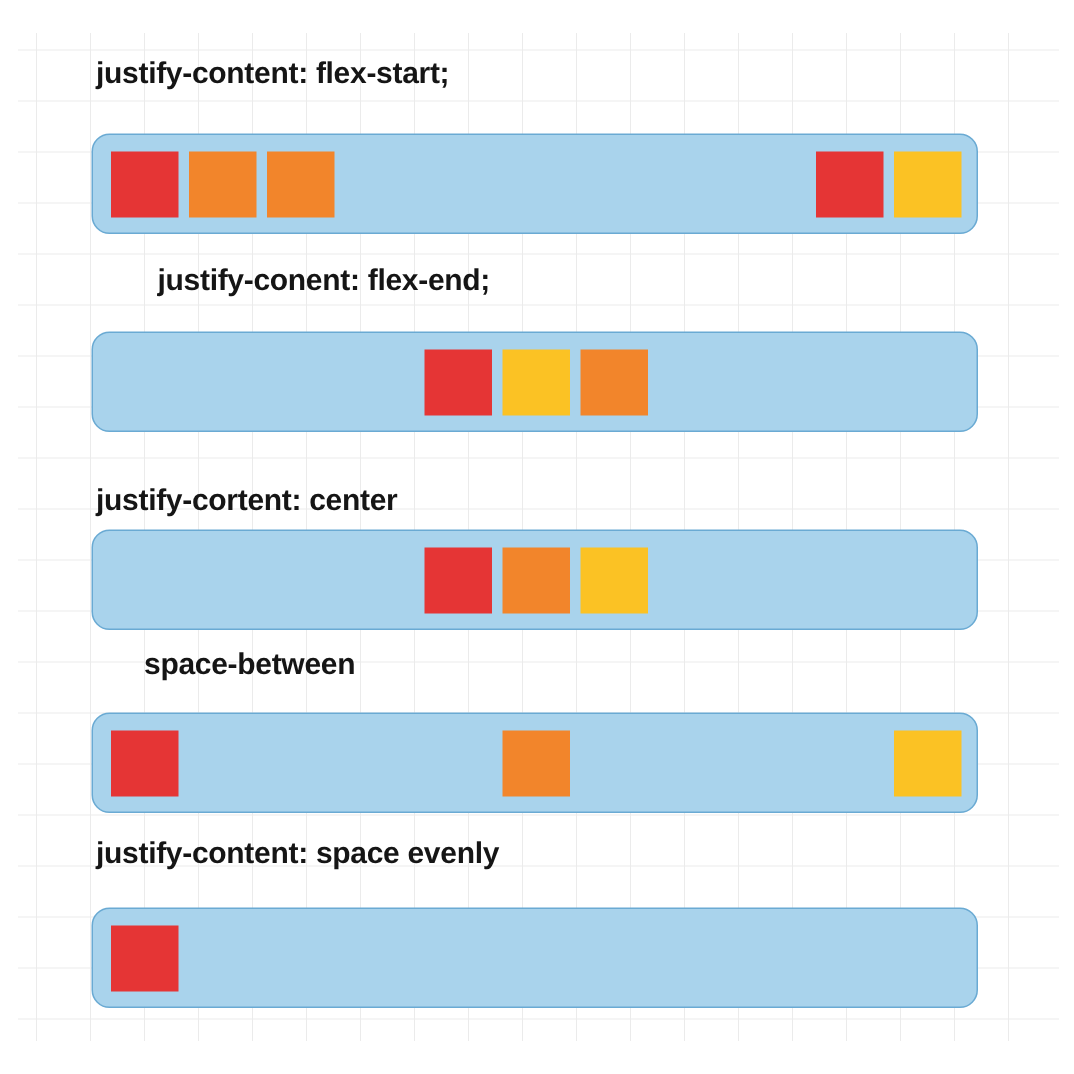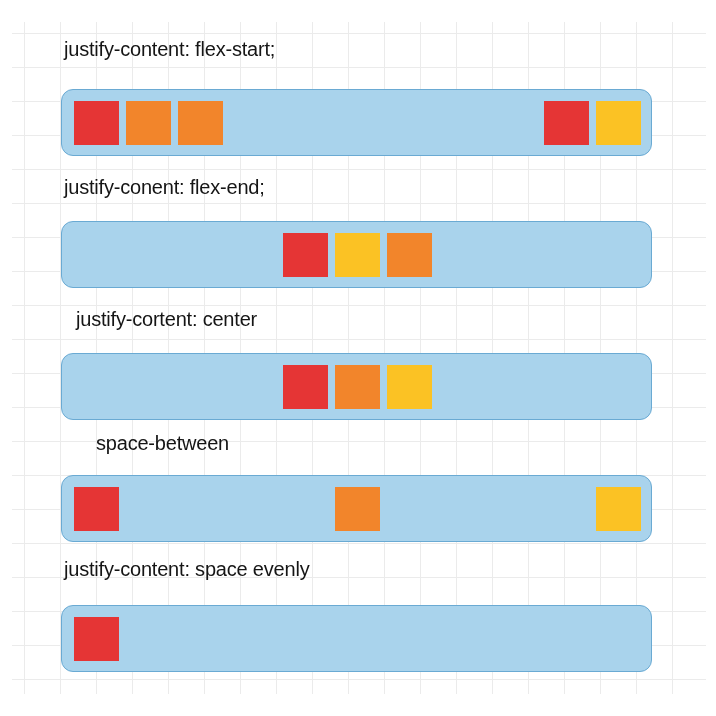--- a/index.html
+++ b/index.html
@@ -11,21 +11,21 @@
   .grid {
     position: absolute; left: 12px; top: 22px; width: 694px; height: 672px;
     background-image:
       linear-gradient(to right, #ebebeb 1px, transparent 1px),
       linear-gradient(to bottom, #ebebeb 1px, transparent 1px);
     background-size: 36px 34px;
     background-position: 12px 11px;
   }
   .label {
     position: absolute; left: 64px;
-    font-size: 20px; font-weight: normal; color: #151515;
+    font-size: 20px; font-weight: bold; color: #151515;
     letter-spacing: -0.2px; white-space: nowrap;
   }
   .container {
     position: absolute; left: 61px; width: 591px; height: 67px;
     background: #a9d3ec;
     border: 1.5px solid #6aaad3;
     border-radius: 12px;
     box-sizing: border-box;
   }
   .sq {
@@ -39,28 +39,28 @@
 
 <div class="label" style="top:38px;">justify-content: flex-start;</div>
 <div class="container" style="top:89px;">
     <div class="sq" style="left: 12px; background: rgb(229, 53, 53);"></div>
     <div class="sq" style="left: 64px; background: rgb(242, 133, 43);"></div>
     <div class="sq" style="left: 116px; background: rgb(242, 133, 43);"></div>
     <div class="sq" style="left: 482px; background: rgb(229, 53, 53);"></div>
     <div class="sq" style="left: 534px; background: rgb(251, 194, 36);"></div>
   </div>
 
-<div class="label" style="top:176px;">justify-conent: flex-end;</div>
+<div class="label" style="top:176px;margin-left:41px;">justify-conent: flex-end;</div>
 <div class="container" style="top:221px;">
     <div class="sq" style="left: 221px; background: rgb(229, 53, 53);"></div>
     <div class="sq" style="left: 273px; background: rgb(251, 194, 36);"></div>
     <div class="sq" style="left: 325px; background: rgb(242, 133, 43);"></div>
   </div>
 
-<div class="label" style="top:308px;margin-left:12px;">justify-cortent: center</div>
+<div class="label" style="top:323px;">justify-cortent: center</div>
 <div class="container" style="top:353px;">
     <div class="sq" style="left: 221px; background: rgb(229, 53, 53);"></div>
     <div class="sq" style="left: 273px; background: rgb(242, 133, 43);"></div>
     <div class="sq" style="left: 325px; background: rgb(251, 194, 36);"></div>
   </div>
 
 <div class="label" style="top:432px;margin-left:32px;">space-between</div>
 <div class="container" style="top:475px;">
     <div class="sq" style="left: 12px; background: rgb(229, 53, 53);"></div>
     <div class="sq" style="left: 273px; background: rgb(242, 133, 43);"></div>

